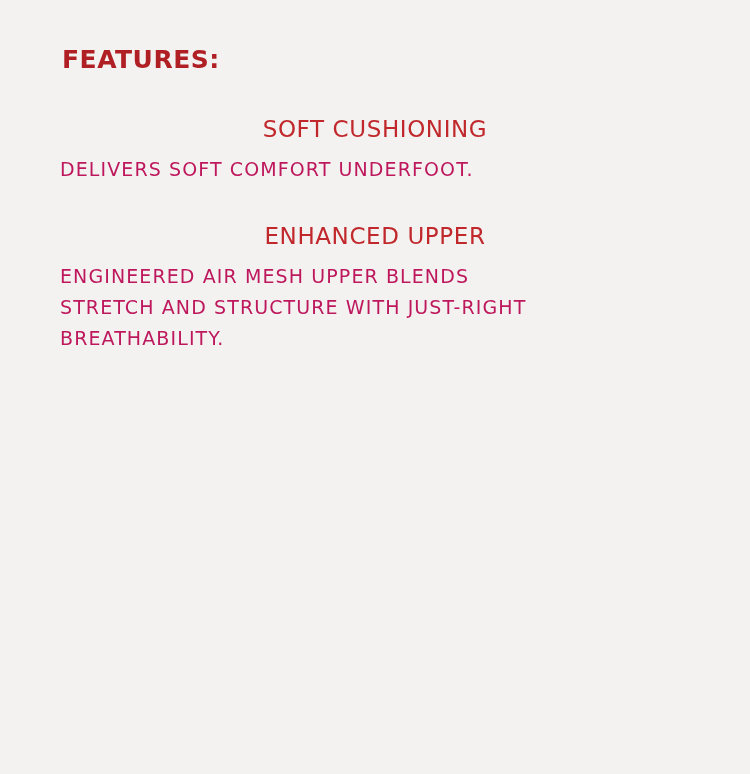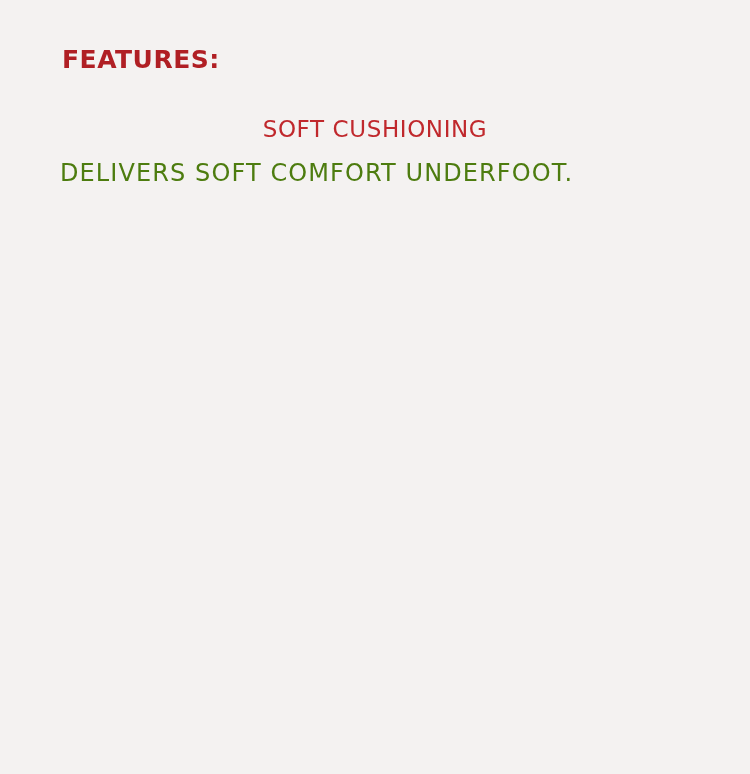--- a/index.html
+++ b/index.html
@@ -40,22 +40,22 @@
   .feature-title {
     font-size: 23px;
     color: #c0282c;
     letter-spacing: 0.6px;
     margin: 0 0 12px 0;
     line-height: 1.15;
     font-weight: normal;
     text-align: center;
   }
   .feature-body {
-    font-size: 24px;
-    color: #4d7c0f;
+    font-size: 19px;
+    color: #be185d;
     letter-spacing: 1.1px;
     line-height: 1.62;
     margin: 0;
     max-width: 560px;
     white-space: pre-line;
     font-weight: normal;
   }
 </style>
 </head>
 <body>
@@ -63,14 +63,20 @@
 <div class="page">
 
   <h1 class="features-heading">FEATURES:</h1>
 
   <div class="feature-block">
     <h2 class="feature-title">SOFT CUSHIONING</h2>
     <p class="feature-body">DELIVERS SOFT COMFORT UNDERFOOT.</p>
   </div>
 
 
+  <div class="feature-block">
+    <h2 class="feature-title">ENHANCED UPPER</h2>
+    <p class="feature-body">ENGINEERED AIR MESH UPPER BLENDS
+STRETCH AND STRUCTURE WITH JUST-RIGHT
+BREATHABILITY.</p>
+  </div>
 
 </div>
 
 </body></html>

